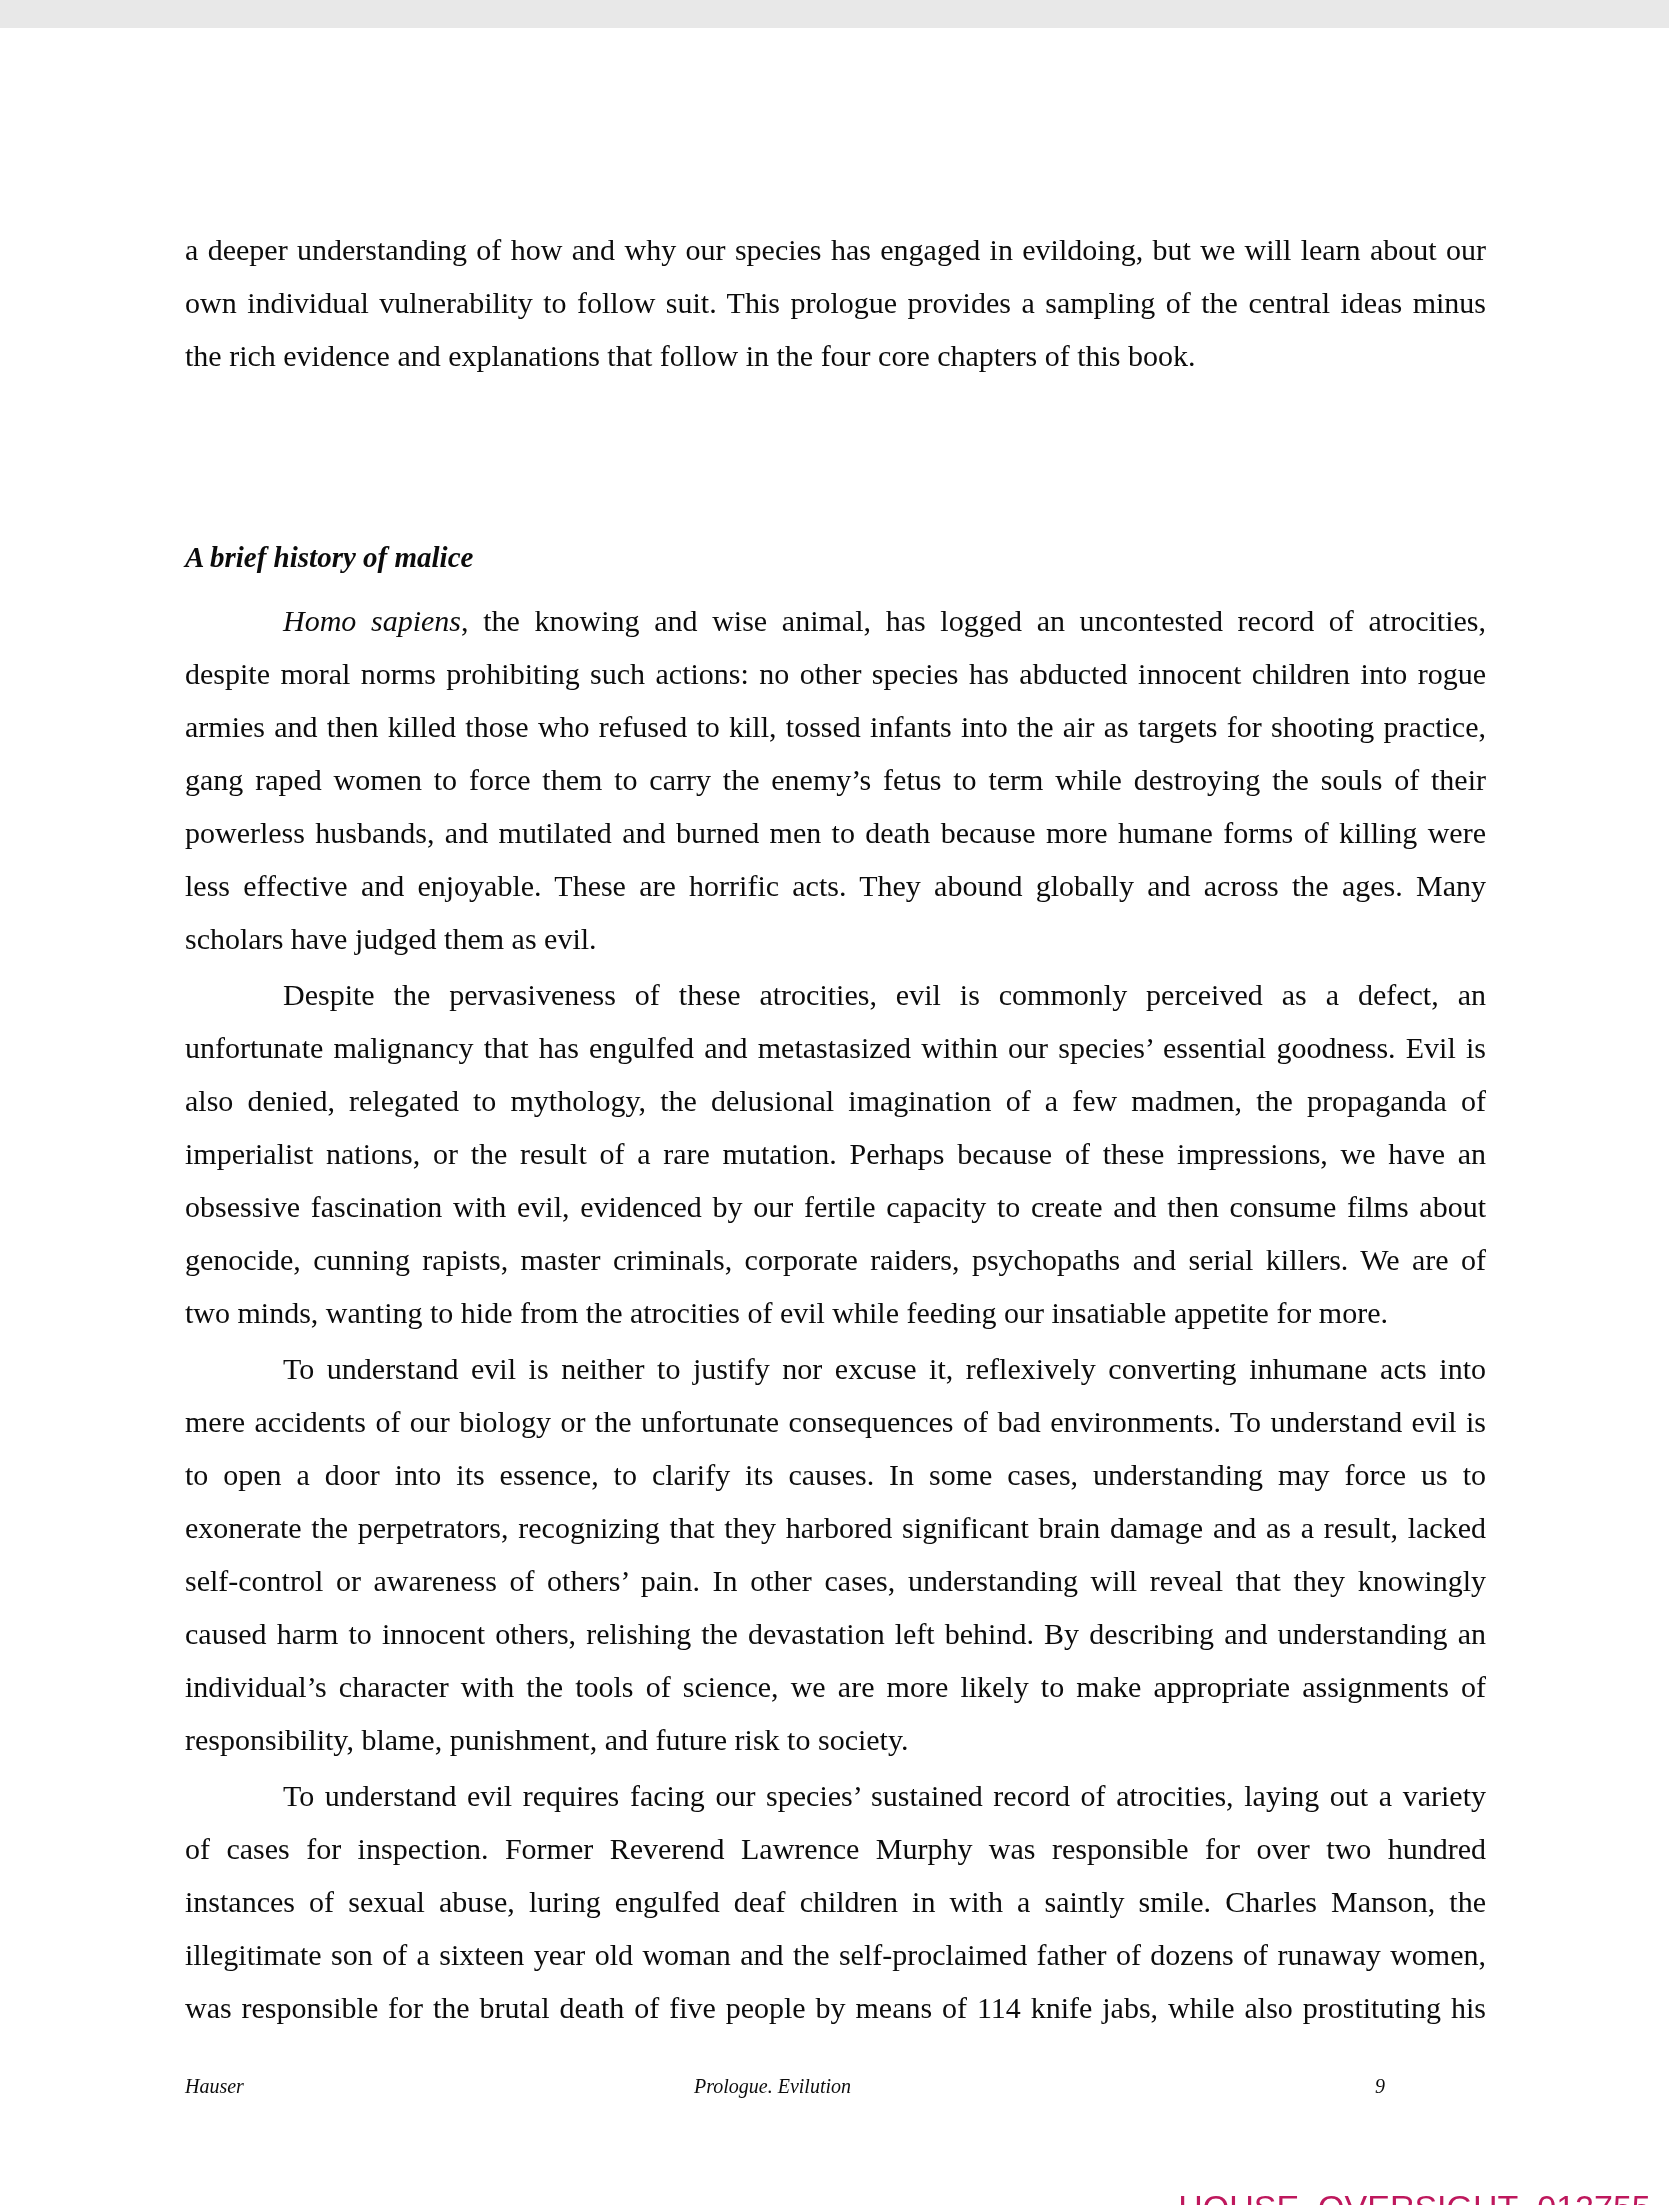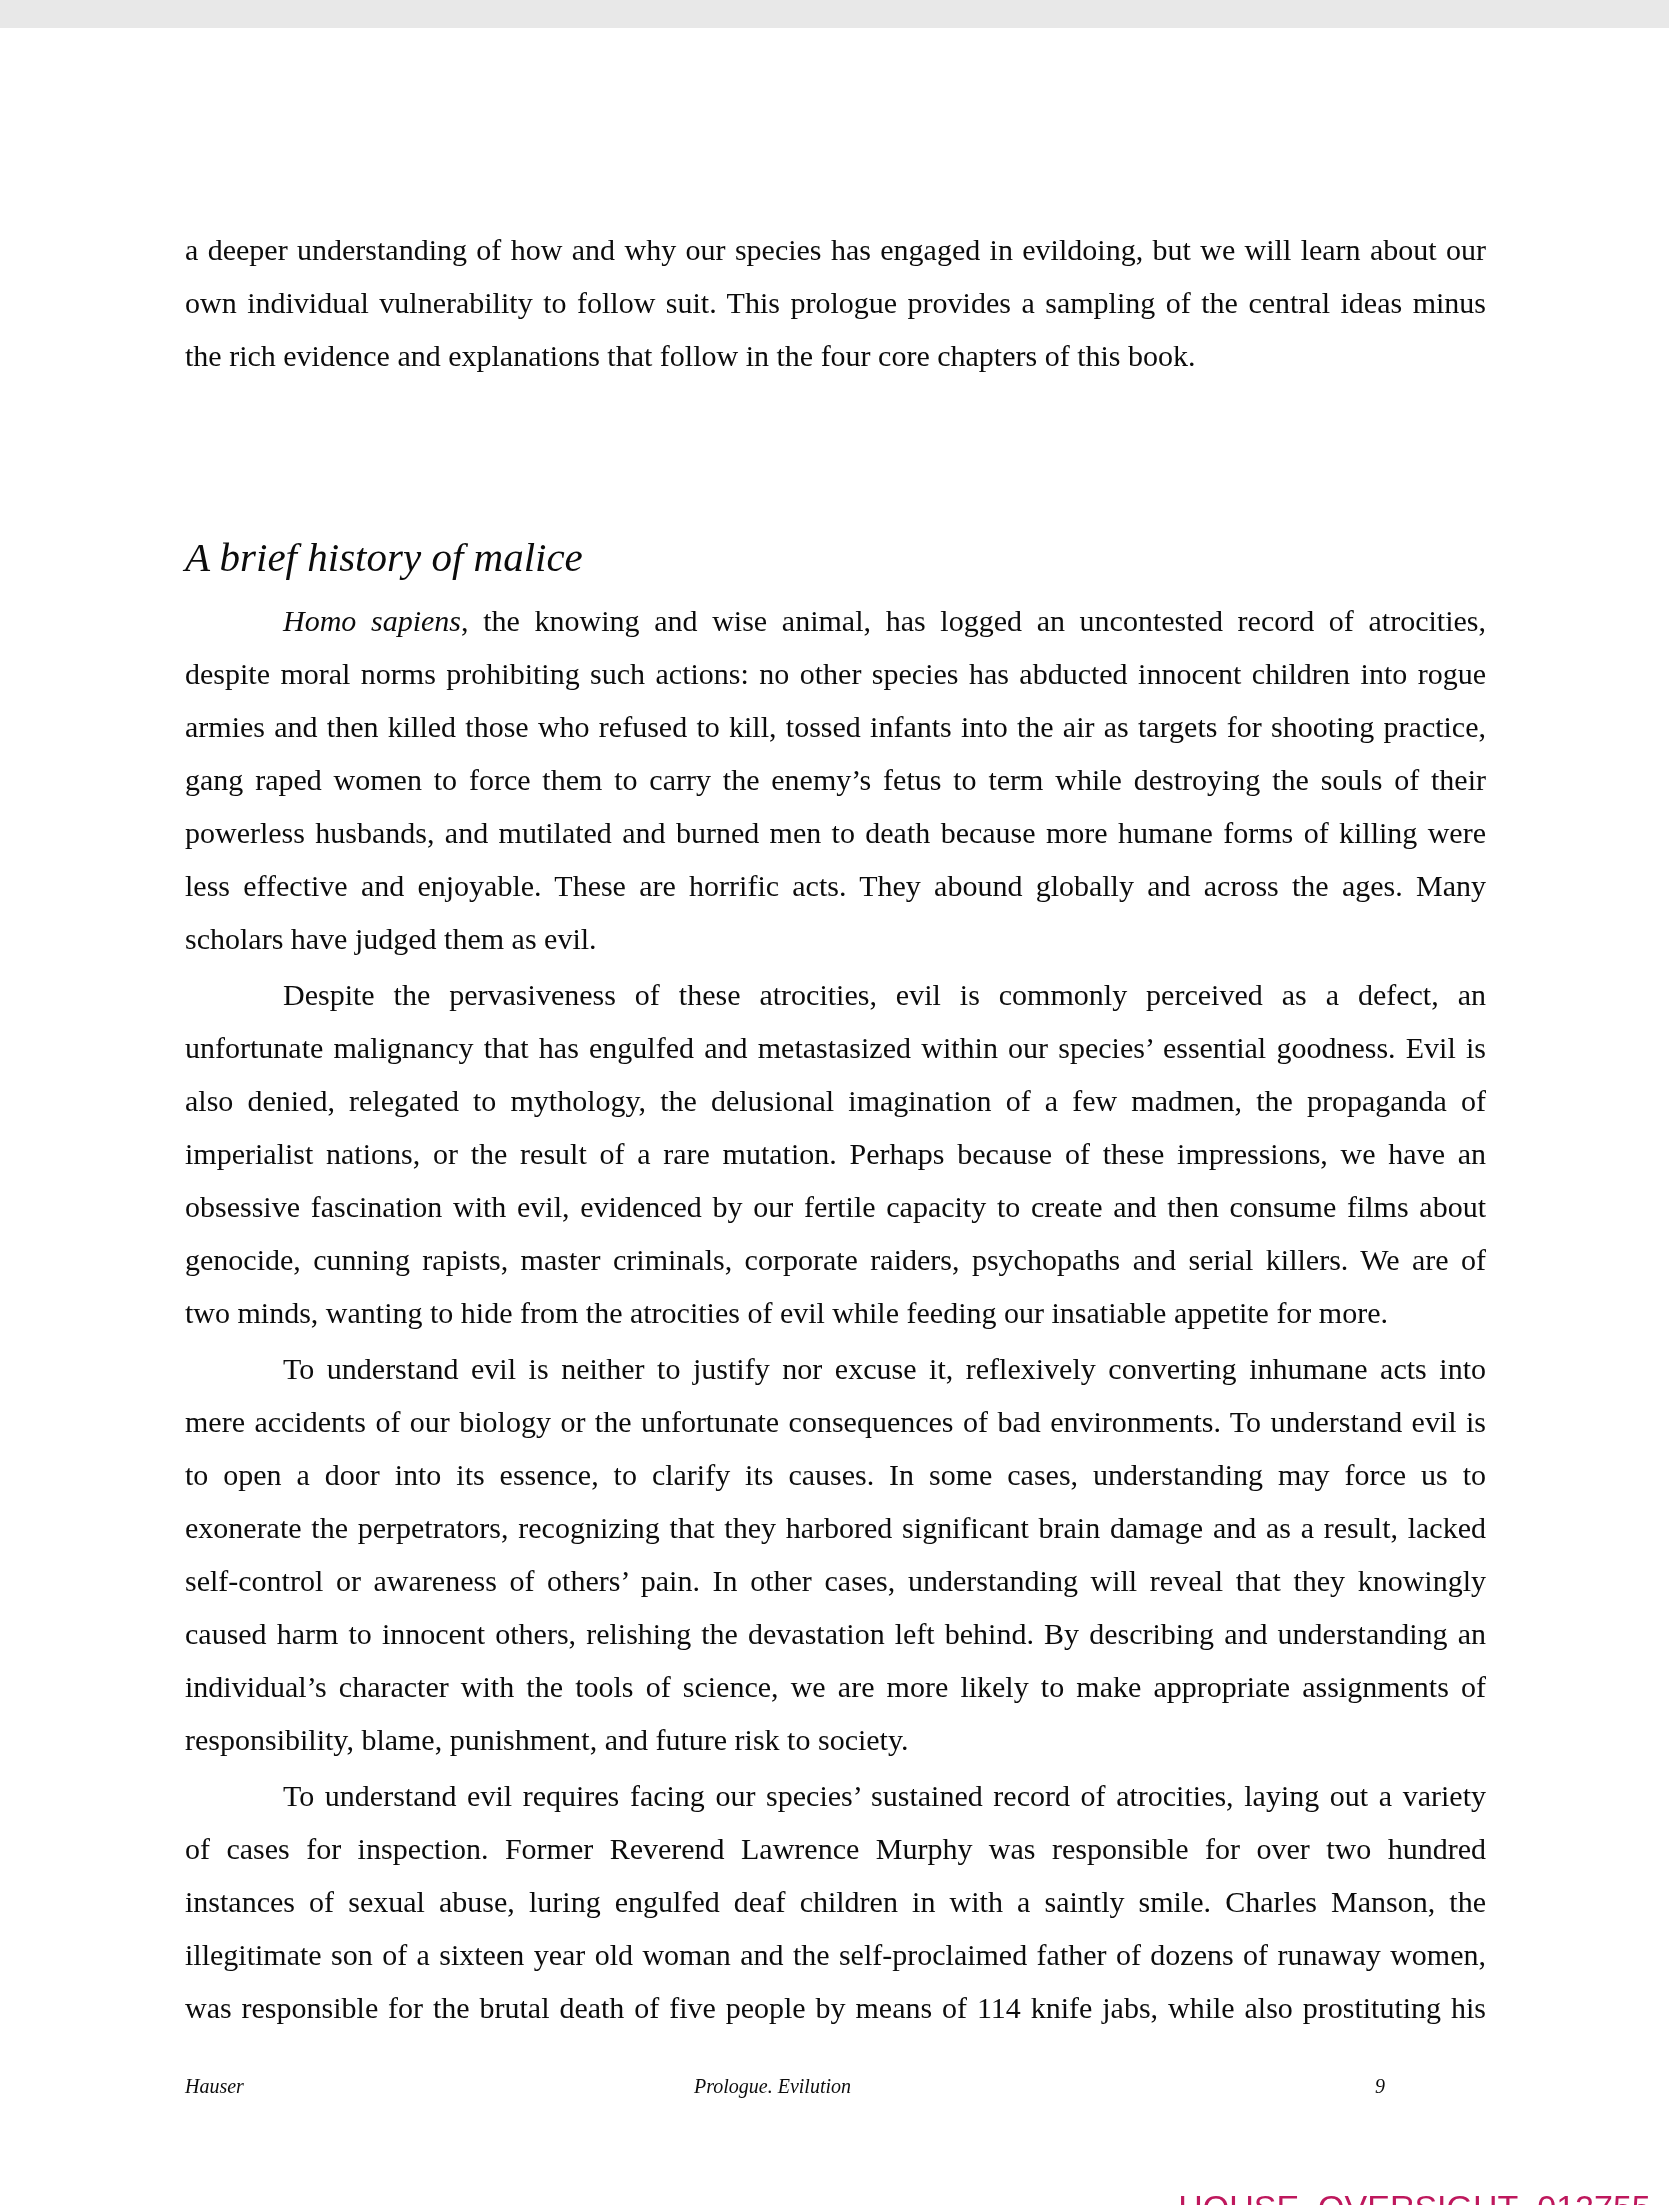--- a/index.html
+++ b/index.html
@@ -33,22 +33,22 @@
   .line.indent { padding-left: 98px; }
   .line.last   { text-align-last: left; }
   .ital { font-style: italic; }
 
   .heading {
     position: absolute;
     left: 185px;
     top: 503px;
     margin: 0;
     width: 1301px;
-    font-size: 41px;
-    font-weight: normal;
+    font-size: 29px;
+    font-weight: bold;
     font-style: italic;
     line-height: 52px;
   }
 
   .footer-item {
     position: absolute;
     font-size: 20px;
     font-style: italic;
     line-height: 53px;
     top: 2032px;

